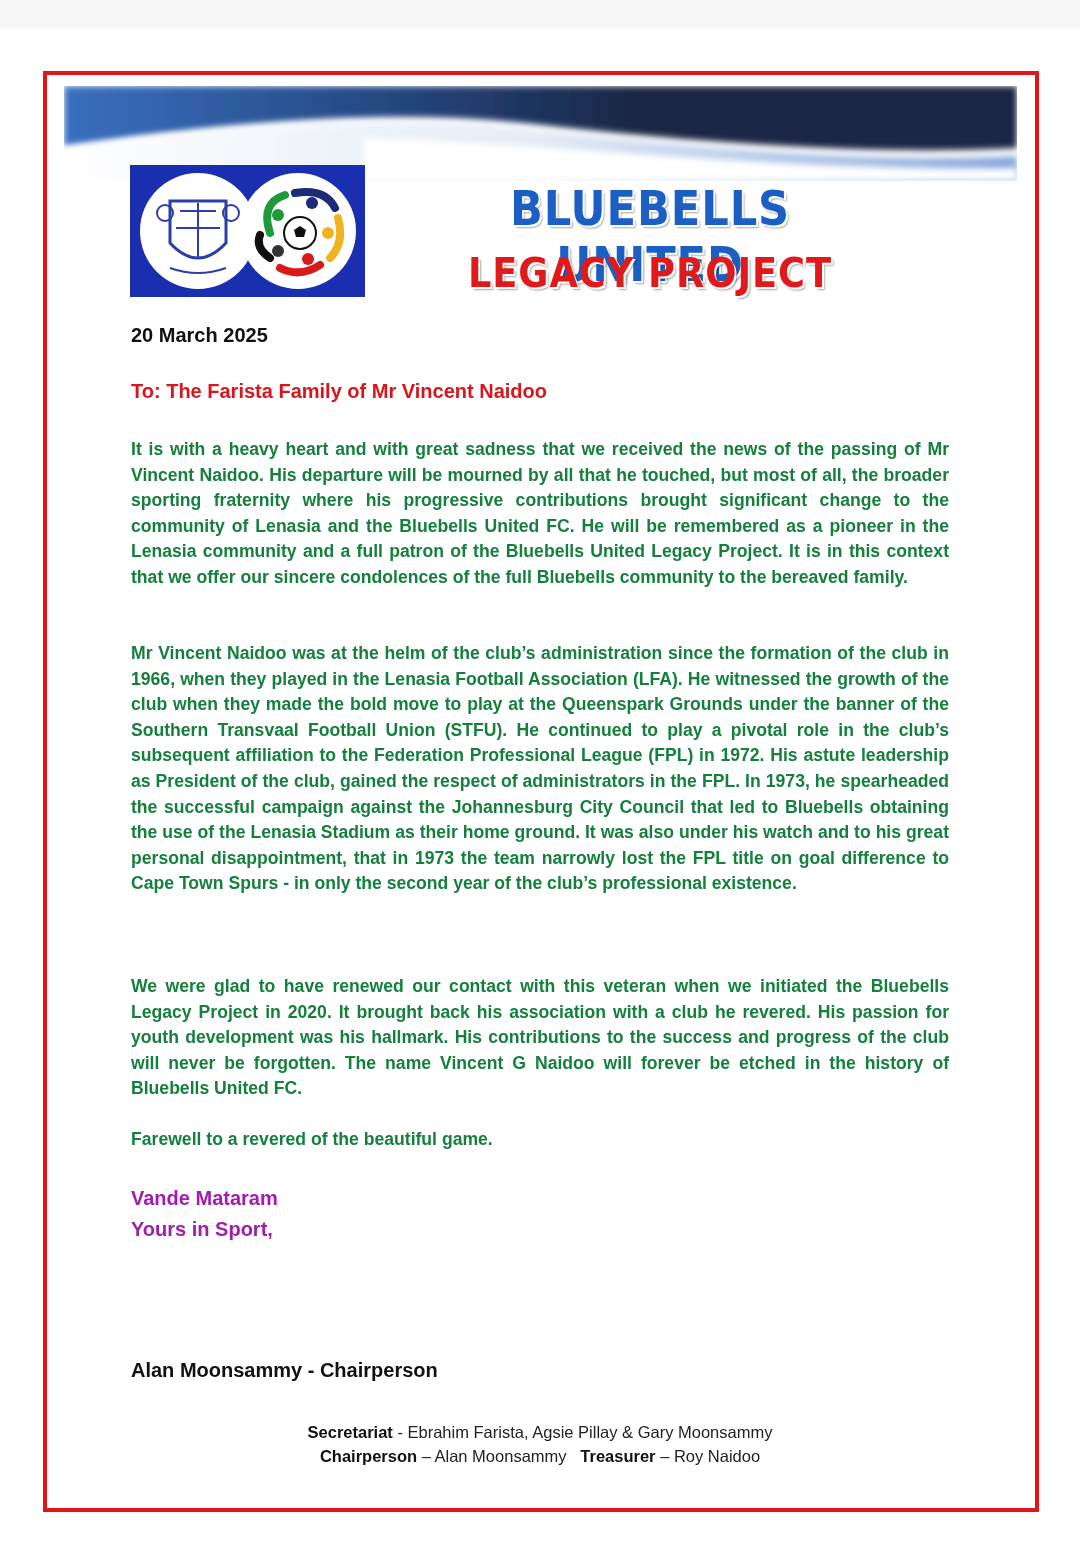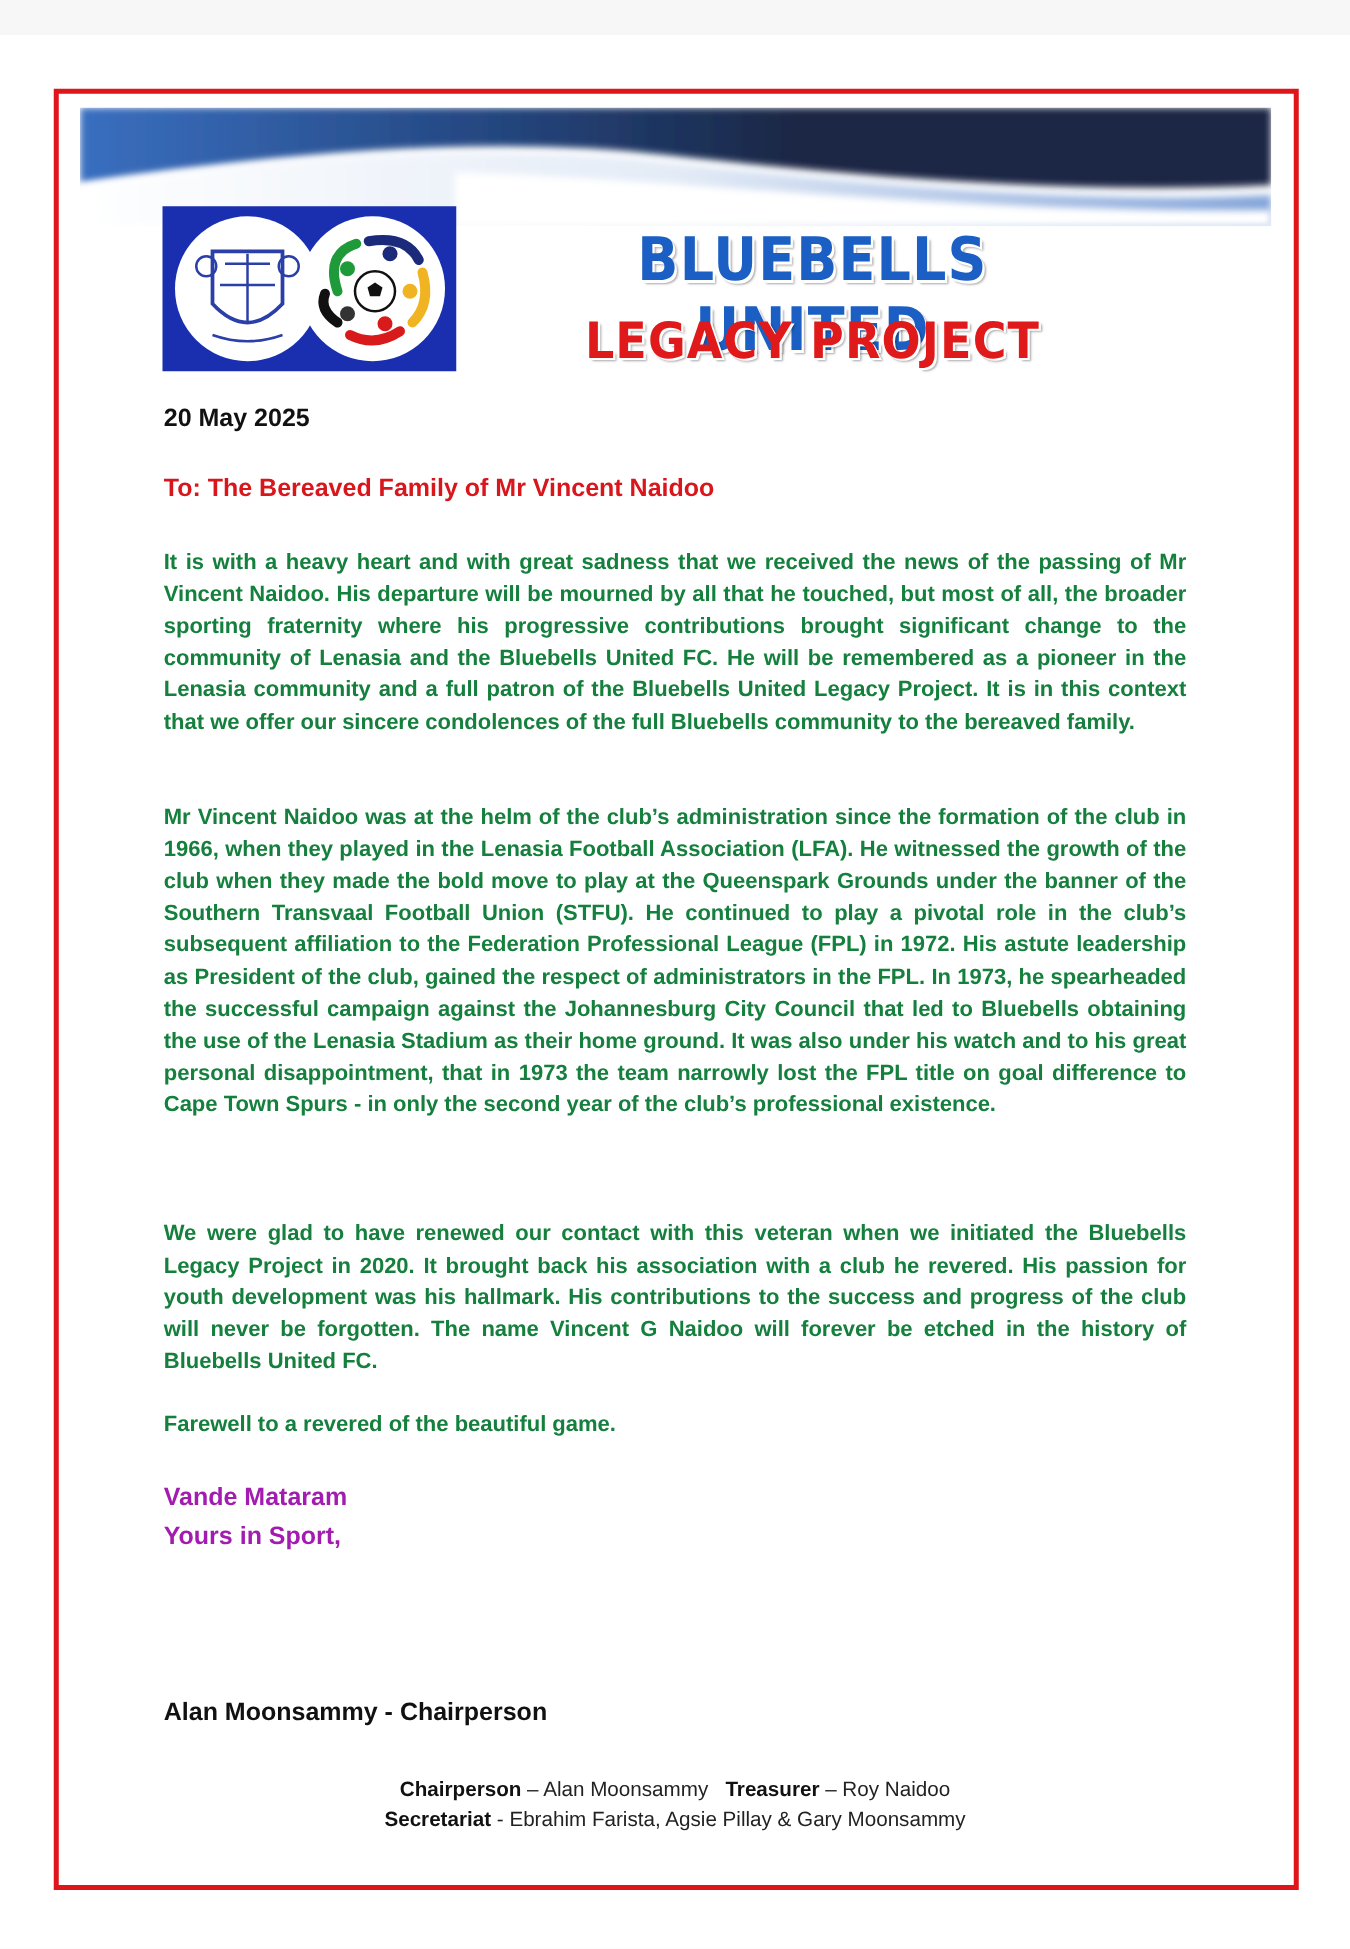--- a/index.html
+++ b/index.html
@@ -111,35 +111,35 @@
       <circle cx="38" cy="78" r="6" fill="#333"></circle>
       <circle cx="60" cy="60" r="16" fill="#fff" stroke="#111" stroke-width="2"></circle>
       <polygon points="60,53 66,57 64,64 56,64 54,57" fill="#111"></polygon>
     </svg>
   </div>
 </div>
 
 <div class="title1">BLUEBELLS UNITED</div>
 <div class="title2">LEGACY PROJECT</div>
 
-<div class="date">20 May 2025</div>
-<div class="to">To: The Bereaved Family of Mr Vincent Naidoo</div>
+<div class="date">20 March 2025</div>
+<div class="to">To: The Farista Family of Mr Vincent Naidoo</div>
 
 <p class="para p1">It is with a heavy heart and with great sadness that we received the news of the passing of Mr Vincent Naidoo. His departure will be mourned by all that he touched, but most of all, the broader sporting fraternity where his progressive contributions brought significant change to the community of Lenasia and the Bluebells United FC. He will be remembered as a pioneer in the Lenasia community and a full patron of the Bluebells United Legacy Project. It is in this context that we offer our sincere condolences of the full Bluebells community to the bereaved family.</p>
 <p class="para p2">Mr Vincent Naidoo was at the helm of the club’s administration since the formation of the club in 1966, when they played in the Lenasia Football Association (LFA). He witnessed the growth of the club when they made the bold move to play at the Queenspark Grounds under the banner of the Southern Transvaal Football Union (STFU). He continued to play a pivotal role in the club’s subsequent affiliation to the Federation Professional League (FPL) in 1972. His astute leadership as President of the club, gained the respect of administrators in the FPL. In 1973, he spearheaded the successful campaign against the Johannesburg City Council that led to Bluebells obtaining the use of the Lenasia Stadium as their home ground. It was also under his watch and to his great personal disappointment, that in 1973 the team narrowly lost the FPL title on goal difference to Cape Town Spurs - in only the second year of the club’s professional existence.</p>
 <p class="para p3">We were glad to have renewed our contact with this veteran when we initiated the Bluebells Legacy Project in 2020. It brought back his association with a club he revered. His passion for youth development was his hallmark. His contributions to the success and progress of the club will never be forgotten. The name Vincent G Naidoo will forever be etched in the history of Bluebells United FC.</p>
 <p class="para p4">Farewell to a revered of the beautiful game.</p>
 
 <div class="closing">
   <div>Vande Mataram</div>
   <div>Yours in Sport,</div>
 </div>
 
 <div class="sig">Alan Moonsammy - Chairperson</div>
 
 <div class="footer">
   <div>
-    <b>Chairperson</b><span> – Alan Moonsammy</span>&nbsp;&nbsp;&nbsp;<b>Treasurer</b><span> – Roy Naidoo</span>
+    <b>Secretariat</b><span> - Ebrahim Farista, Agsie Pillay &amp; Gary Moonsammy</span>
   </div>
   <div>
-    <b>Secretariat</b><span> - Ebrahim Farista, Agsie Pillay &amp; Gary Moonsammy</span>
+    <b>Chairperson</b><span> – Alan Moonsammy</span>&nbsp;&nbsp;&nbsp;<b>Treasurer</b><span> – Roy Naidoo</span>
   </div>
 </div>
 
 </body></html>

